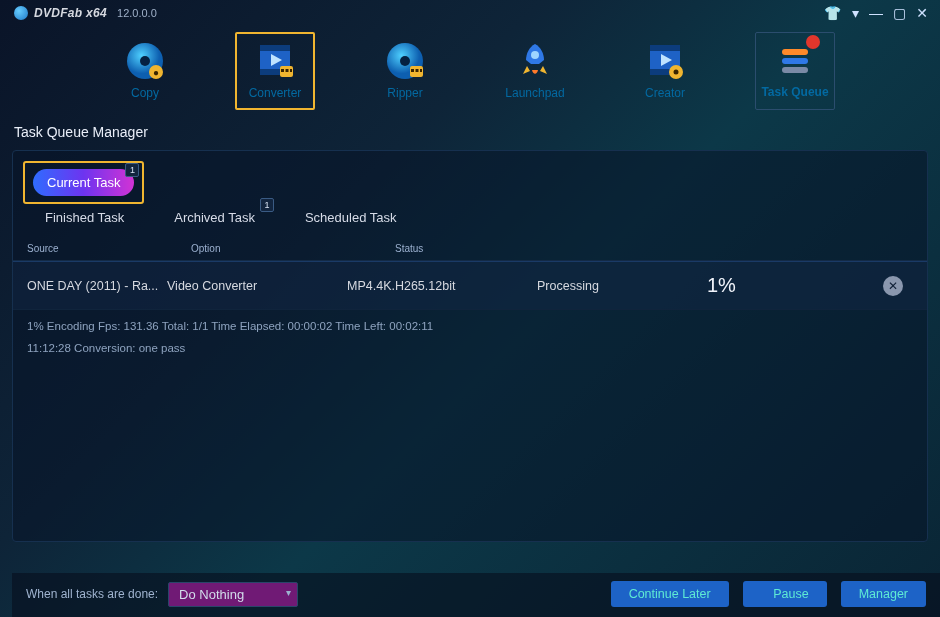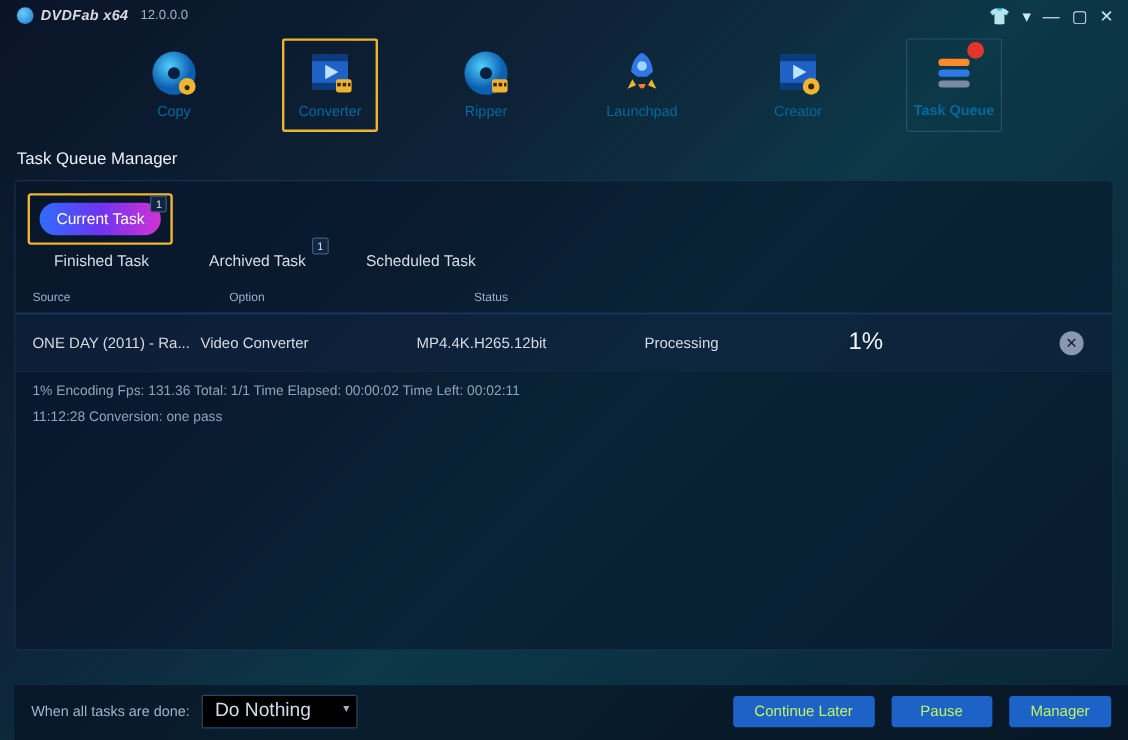--- a/index.html
+++ b/index.html
@@ -120,30 +120,30 @@
 .pbar > div { height: 100%; background: #2f74f5; border-radius: 4px; width: 1%; }
 .detail-line { margin-top: 2px; }
 .footer {
   position: absolute; left: 12px; right: 0; bottom: 0;
   display: flex; align-items: center; justify-content: space-between;
   padding: 8px 14px 10px;
   background: rgba(6,14,28,0.6);
 }
 .footer-left { display: flex; align-items: center; gap: 10px; font-size: 12px; color: #9fb3cf; }
 .select {
-  background: #000000; border: 1px solid #2a456a; color: #d2dceb;
-  padding: 4px 22px 4px 10px; font-size: 16px; border-radius: 2px;
+  background: #701a75; border: 1px solid #2a456a; color: #d2dceb;
+  padding: 4px 22px 4px 10px; font-size: 13px; border-radius: 2px;
   position: relative; min-width: 130px; cursor: pointer;
 }
 .select::after { content: "▾"; position: absolute; right: 6px; top: 4px; color: #9cb2cf; font-size: 10px; }
 .footer-right { display: flex; gap: 14px; }
 .btn {
-  background: #1d63c7; color: #bef264; border: none;
+  background: #1d63c7; color: #5eead4; border: none;
   padding: 6px 18px; font-size: 12.5px; border-radius: 3px;
-  min-width: 84px; cursor: pointer; text-align: center;
+  min-width: 84px; cursor: pointer; text-align: right;
 }
 .ellipsis { white-space: nowrap; overflow: hidden; text-overflow: ellipsis; }
 
 svg { display: block; }
 .tabs-wrap { padding: 10px 10px 6px; }
 </style>
 </head>
 <body>
 
 <div class="titlebar">

